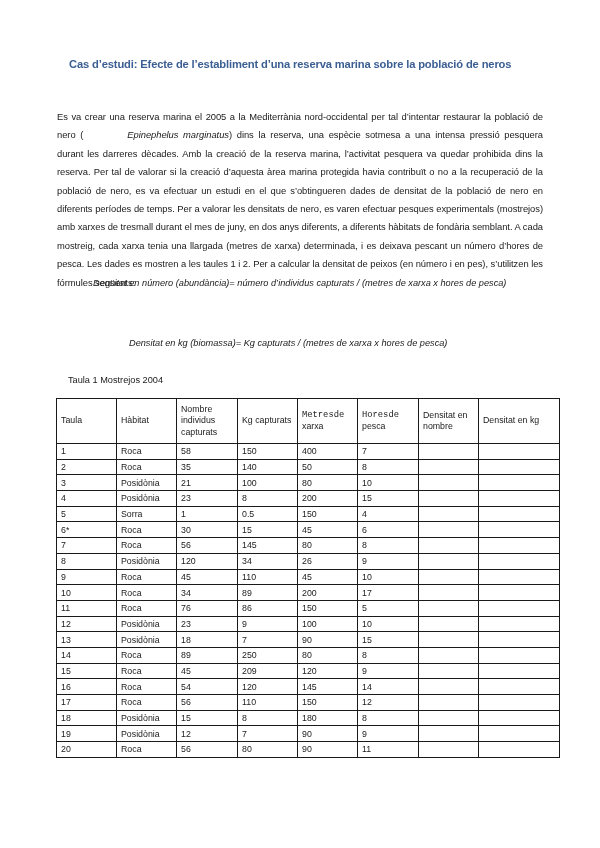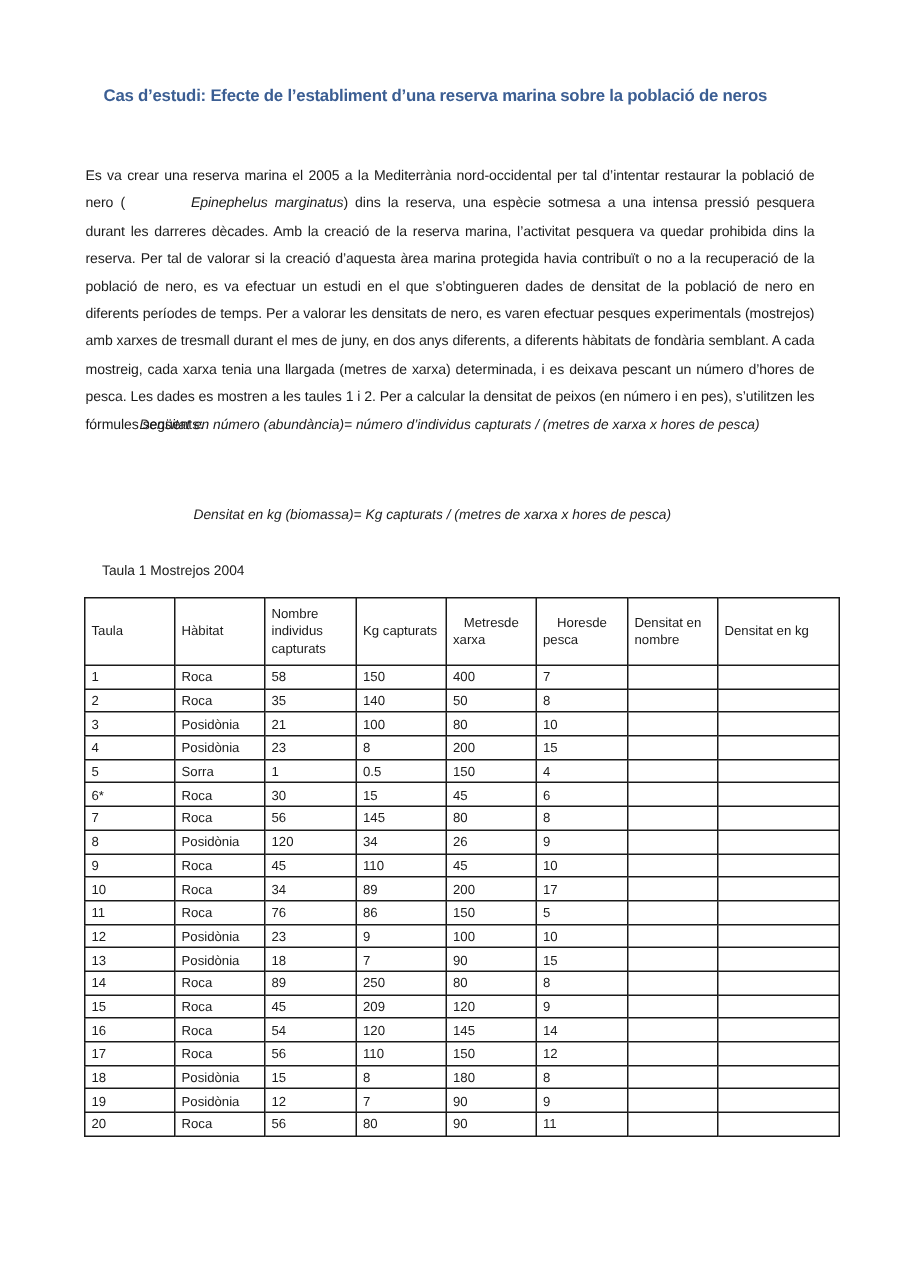--- a/index.html
+++ b/index.html
@@ -15,21 +15,21 @@
       font-style: italic; line-height: 18.4px; text-align: justify; }
     .formula1 { top: 274px; }
     .formula2 { top: 334px; margin-left: 36px; }
     .caption { position: absolute; left: 57px; top: 375px; font-size: 9.2px; margin-left: 11px; }
     table.data { position: absolute; left: 56px; top: 398px; border-collapse: collapse;
       font-size: 8.8px; table-layout: fixed; width: 503px; }
     table.data th, table.data td { border: 1.3px solid #1a1a1a; padding: 0 4px;
       text-align: left; vertical-align: middle; overflow: hidden; }
     table.data th { font-weight: normal; height: 44px; line-height: 11.5px; }
     table.data td { height: 14.7px; line-height: 14px; white-space: nowrap; }
-    .just { display: flex; justify-content: center; }
+    .just { display: flex; justify-content: flex-start; font-family: Liberation Mono, monospace; }
   </style>
 </head>
 <body>
 
 <div class="title">Cas d’estudi: Efecte de l’establiment d’una reserva marina sobre la població de neros</div>
 
 <div class="body-text">
   <p><span>Es va crear una reserva marina el 2005 a la Mediterrània nord-occidental per tal d’intentar restaurar la població de nero (</span><em>Epinephelus marginatus</em><span>) dins la reserva, una espècie sotmesa a una intensa pressió pesquera durant les darreres dècades. Amb la creació de la reserva marina, l’activitat pesquera va quedar prohibida dins la reserva. Per tal de valorar si la creació d’aquesta àrea marina protegida havia contribuït o no a la recuperació de la població de nero, es va efectuar un estudi en el que s’obtingueren dades de densitat de la població de nero en diferents períodes de temps. Per a valorar les densitats de nero, es varen efectuar pesques experimentals (mostrejos) amb xarxes de tresmall durant el mes de juny, en dos anys diferents, a diferents hàbitats de fondària semblant. A cada mostreig, cada xarxa tenia una llargada (metres de xarxa) determinada, i es deixava pescant un número d’hores de pesca. Les dades es mostren a les taules 1 i 2. Per a calcular la densitat de peixos (en número i en pes), s’utilitzen les fórmules següents:</span></p>
 </div>
 

